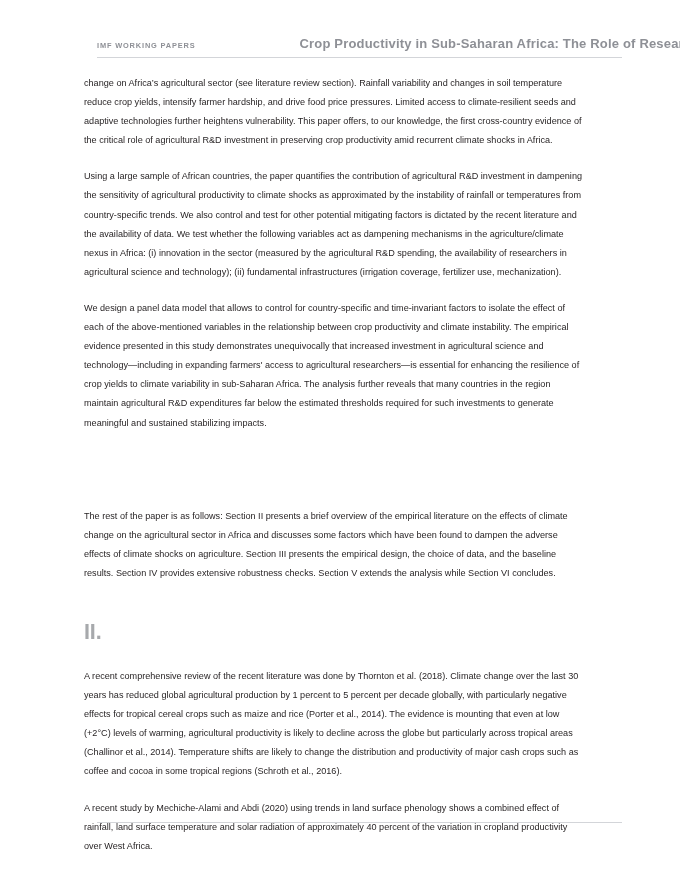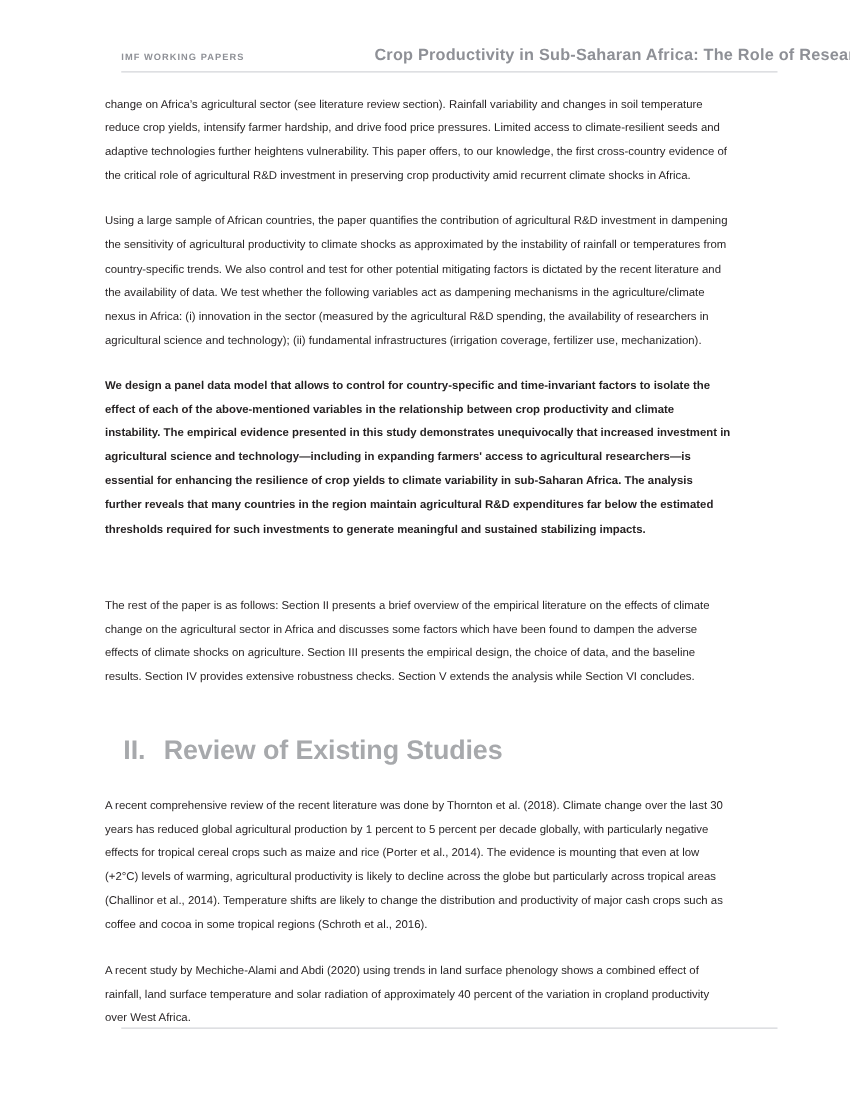--- a/index.html
+++ b/index.html
@@ -68,39 +68,37 @@
 
   p.body-par {
     margin: 0 0 17px 0;
     font-size: 9.1px;
     line-height: 19.1px;
     color: #231f20;
     text-align: left;
     letter-spacing: 0.005px;
   }
   p.body-par.gap-after {
-    margin-bottom: 42px;
-    font-weight: bold;
+    margin-bottom: 74px;
   }
 
   
   h2.section-heading {
     margin: 0 0 22px 0;
     font-size: 21.5px;
     font-weight: bold;
     color: #a7a9ac;
     letter-spacing: -0.1px;
     line-height: 26px;
     display: flex;
     align-items: baseline;
   }
   h2.section-heading .sec-num {
     display: inline-block;
     min-width: 47px;
-    text-align: center;
   }
 
   .heading-block { margin-top: 36px; }
 
   
   .footer-rule {
     position: absolute;
     bottom: 57px;
     left: 97px;
     width: 525px;
@@ -146,21 +144,20 @@
 
     <p class="body-par">Using a large sample of African countries, the paper quantifies the contribution of agricultural R&amp;D investment in dampening the sensitivity of agricultural productivity to climate shocks as approximated by the instability of rainfall or temperatures from country-specific trends. We also control and test for other potential mitigating factors is dictated by the recent literature and the availability of data. We test whether the following variables act as dampening mechanisms in the agriculture/climate nexus in Africa: (i) innovation in the sector (measured by the agricultural R&amp;D spending, the availability of researchers in agricultural science and technology); (ii) fundamental infrastructures (irrigation coverage, fertilizer use, mechanization).</p>
 
     <p class="body-par gap-after">We design a panel data model that allows to control for country-specific and time-invariant factors to isolate the effect of each of the above-mentioned variables in the relationship between crop productivity and climate instability. The empirical evidence presented in this study demonstrates unequivocally that increased investment in agricultural science and technology—including in expanding farmers' access to agricultural researchers—is essential for enhancing the resilience of crop yields to climate variability in sub-Saharan Africa. The analysis further reveals that many countries in the region maintain agricultural R&amp;D expenditures far below the estimated thresholds required for such investments to generate meaningful and sustained stabilizing impacts.</p>
 
     <p class="body-par">The rest of the paper is as follows: Section II presents a brief overview of the empirical literature on the effects of climate change on the agricultural sector in Africa and discusses some factors which have been found to dampen the adverse effects of climate shocks on agriculture. Section III presents the empirical design, the choice of data, and the baseline results. Section IV provides extensive robustness checks. Section V extends the analysis while Section VI concludes.</p>
 
     <div class="heading-block">
       <h2 class="section-heading">
         <span class="sec-num">II.</span>
-        <span class="sec-title">Review of Existing Studies</span>
       </h2>
     </div>
 
     <p class="body-par">A recent comprehensive review of the recent literature was done by Thornton et al. (2018). Climate change over the last 30 years has reduced global agricultural production by 1 percent to 5 percent per decade globally, with particularly negative effects for tropical cereal crops such as maize and rice (Porter et al., 2014). The evidence is mounting that even at low (+2°C) levels of warming, agricultural productivity is likely to decline across the globe but particularly across tropical areas (Challinor et al., 2014). Temperature shifts are likely to change the distribution and productivity of major cash crops such as coffee and cocoa in some tropical regions (Schroth et al., 2016).</p>
 
     <p class="body-par">A recent study by Mechiche-Alami and Abdi (2020) using trends in land surface phenology shows a combined effect of rainfall, land surface temperature and solar radiation of approximately 40 percent of the variation in cropland productivity over West Africa.</p>
 
   </div>
 
   <div class="footer-rule"></div>

